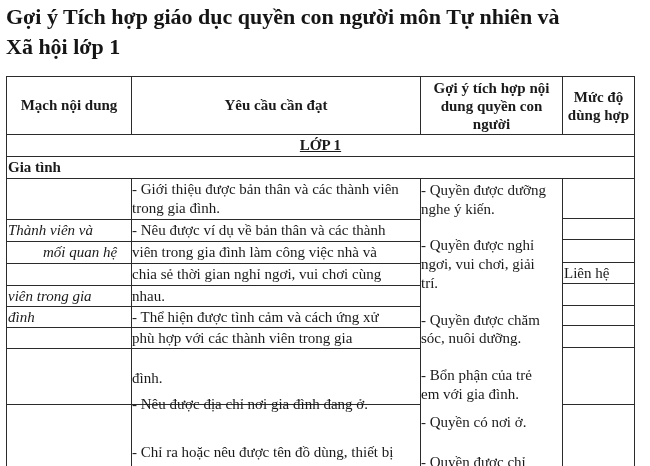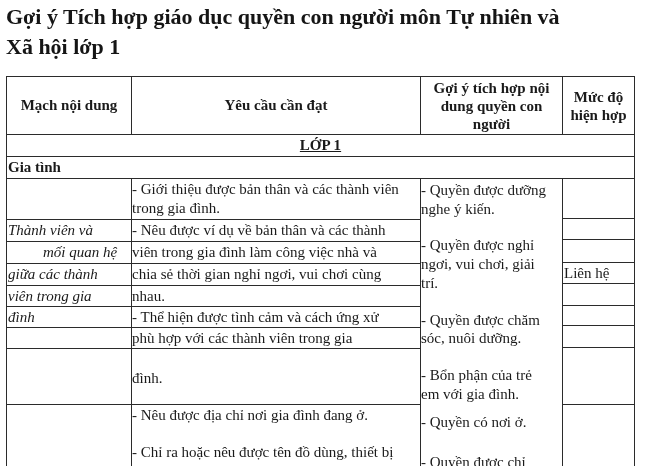--- a/index.html
+++ b/index.html
@@ -61,42 +61,41 @@
 
   <div class="hdr" style="left:7px; top:96px; width:124px;">Mạch nội dung</div>
   <div class="hdr" style="left:132px; top:96px; width:288px;">Yêu cầu cần đạt</div>
   <div class="hdr" style="left:421px; top:79px; width:141px;">
     <div>Gợi ý tích hợp nội</div>
     <div>dung quyền con</div>
     <div>người</div>
   </div>
   <div class="hdr" style="left:563px; top:88px; width:71px;">
     <div>Mức độ</div>
-    <div>hiện hợp</div>
+    <div>dùng hợp</div>
   </div>
 
   <div class="txt bold center" style="left:7px; top:134px; width:627px;text-decoration:underline;">LỚP 1</div>
   <div class="txt bold" style="left:8px; top:156px;">Gia tình</div>
 
   <div class="txt it" style="left:8px; top:219px;">Thành viên và</div>
   <div class="txt it" style="left:8px; top:241px;margin-left:35px;">mối quan hệ</div>
-  <div class="txt it" style="left:8px; top:263px;">giữa các thành</div>
   <div class="txt it" style="left:8px; top:285px;">viên trong gia</div>
   <div class="txt it" style="left:8px; top:306px;">đình</div>
 
   <div class="txt" style="left:132px; top:178px;">- Giới thiệu được bản thân và các thành viên</div>
   <div class="txt" style="left:132px; top:197px;">trong gia đình.</div>
   <div class="txt" style="left:132px; top:219px;">- Nêu được ví dụ về bản thân và các thành</div>
   <div class="txt" style="left:132px; top:241px;">viên trong gia đình làm công việc nhà và</div>
   <div class="txt" style="left:132px; top:263px;">chia sẻ thời gian nghỉ ngơi, vui chơi cùng</div>
   <div class="txt" style="left:132px; top:285px;">nhau.</div>
   <div class="txt" style="left:132px; top:306px;">- Thể hiện được tình cảm và cách ứng xử</div>
   <div class="txt" style="left:132px; top:327px;">phù hợp với các thành viên trong gia</div>
   <div class="txt" style="left:132px; top:367px;">đình.</div>
-  <div class="txt" style="left:132px; top:404px;">- Nêu được địa chỉ nơi gia đình đang ở.</div>
+  <div class="txt" style="left:132px; top:393px;">- Nêu được địa chỉ nơi gia đình đang ở.</div>
   <div class="txt" style="left:132px; top:441px;">- Chỉ ra hoặc nêu được tên đồ dùng, thiết bị</div>
 
   <div class="txt" style="left:421px; top:179px;">- Quyền được dưỡng</div>
   <div class="txt" style="left:421px; top:198px;">nghe ý kiến.</div>
   <div class="txt" style="left:421px; top:234px;">- Quyền được nghỉ</div>
   <div class="txt" style="left:421px; top:253px;">ngơi, vui chơi, giải</div>
   <div class="txt" style="left:421px; top:272px;">trí.</div>
   <div class="txt" style="left:421px; top:309px;">- Quyền được chăm</div>
   <div class="txt" style="left:421px; top:327px;">sóc, nuôi dưỡng.</div>
   <div class="txt" style="left:421px; top:364px;">- Bổn phận của trẻ</div>

